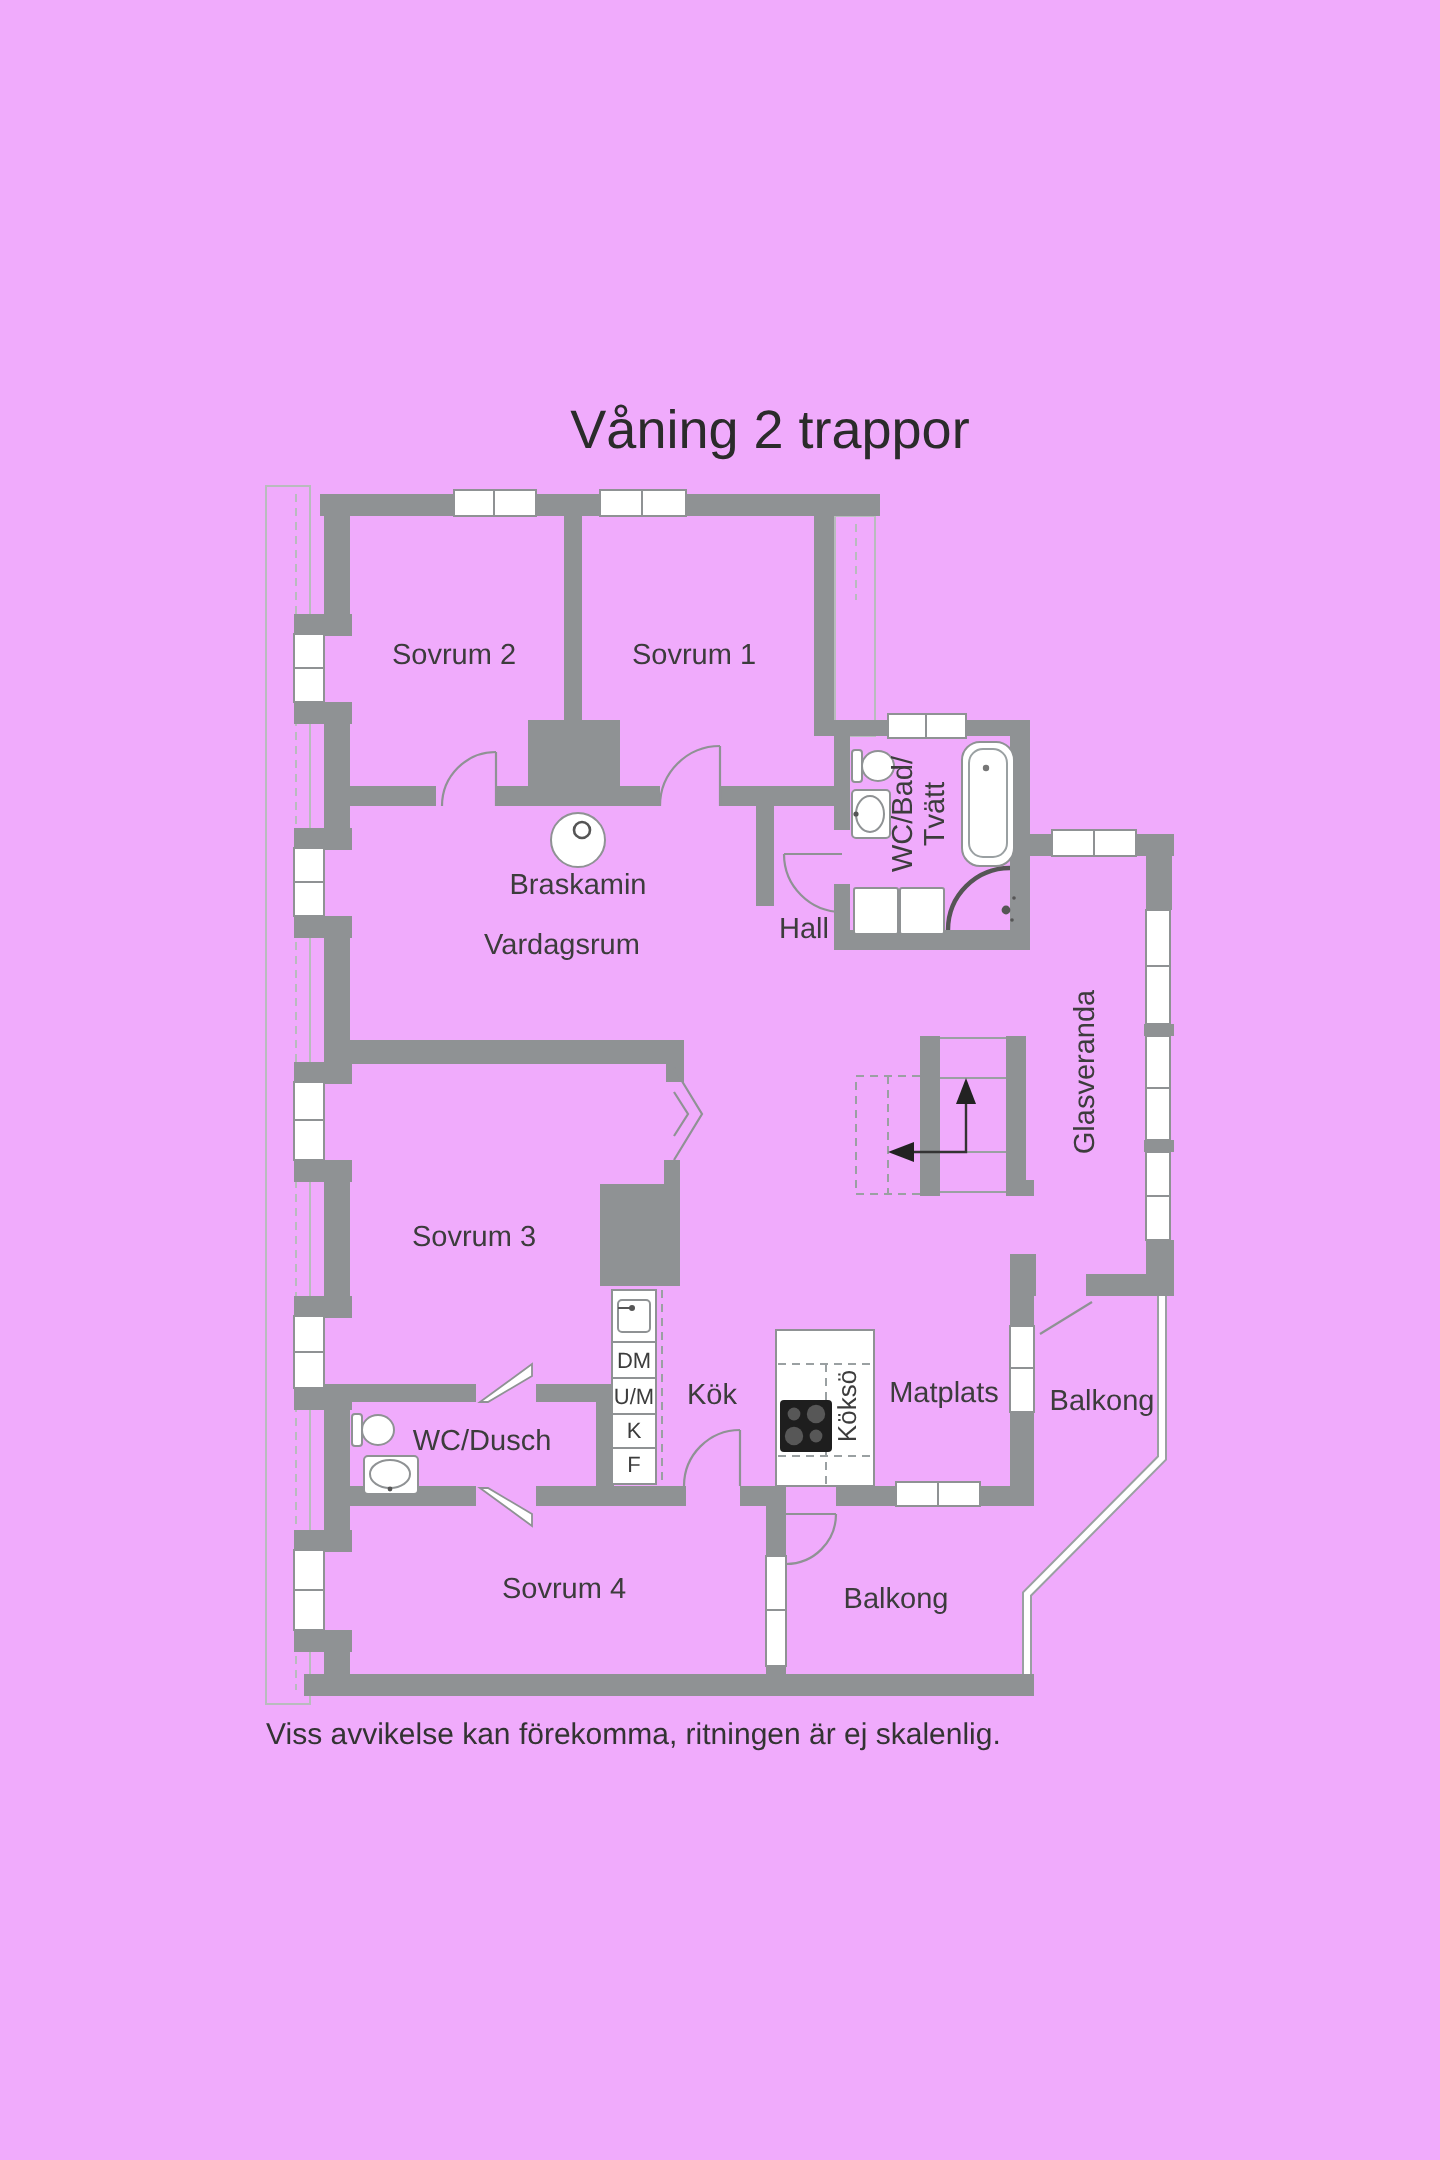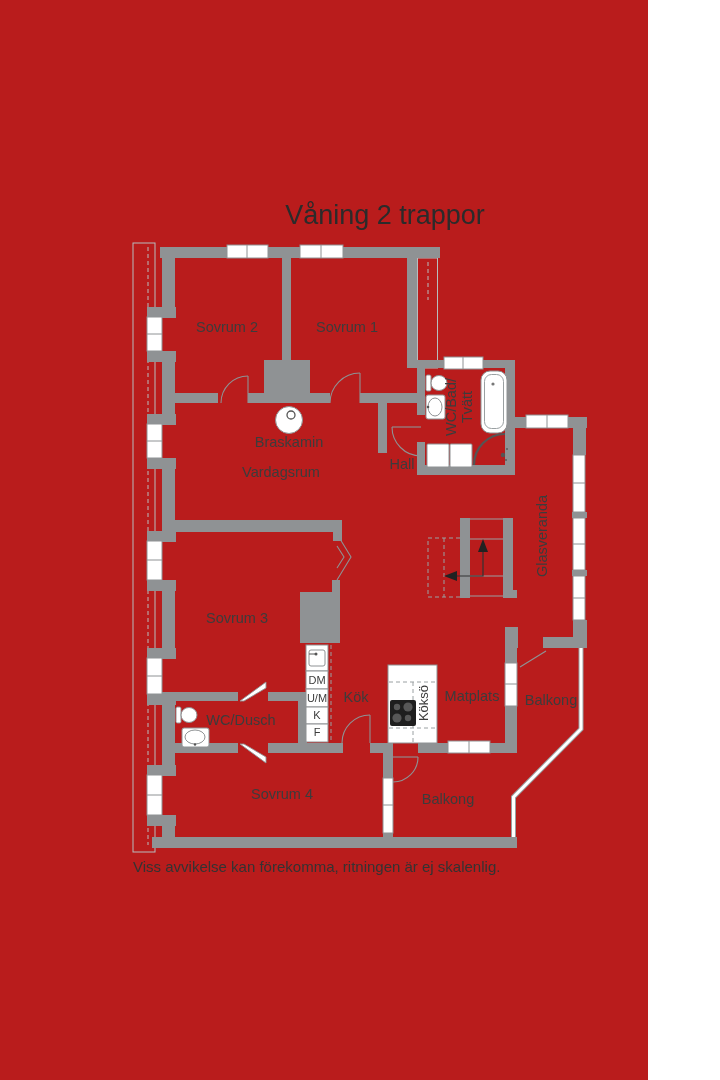--- a/index.html
+++ b/index.html
@@ -4,21 +4,21 @@
 <style>
   :root{
     --wall:#8f9294;
     --line:#9aa0a2;
     --thin:#b8bcbd;
     --txt:#3c3c3c;
     --title:#2b2b2b;
   }
   html,body{margin:0;padding:0;background:#fff;}
   .page{
-    position:relative;width:648px;height:1080px;background:#b91c1c;
+    position:relative;width:720px;height:1080px;background:#f0abfc;
     font-family:"Liberation Sans","DejaVu Sans",sans-serif;overflow:hidden;
   }
   .page svg{position:absolute;left:0;top:0;}
   .wall{fill:var(--wall);stroke:none;}
   .win{fill:#fff;stroke:var(--wall);stroke-width:1;}
   .tick{stroke:var(--wall);stroke-width:1;}
   .door{stroke:var(--wall);stroke-width:1.1;fill:none;}
   .fx{fill:#fff;stroke:var(--wall);stroke-width:1;}
   .fxl{fill:none;stroke:var(--line);stroke-width:1;}
   .dash{fill:none;stroke:var(--line);stroke-width:1;stroke-dasharray:4 3;}

